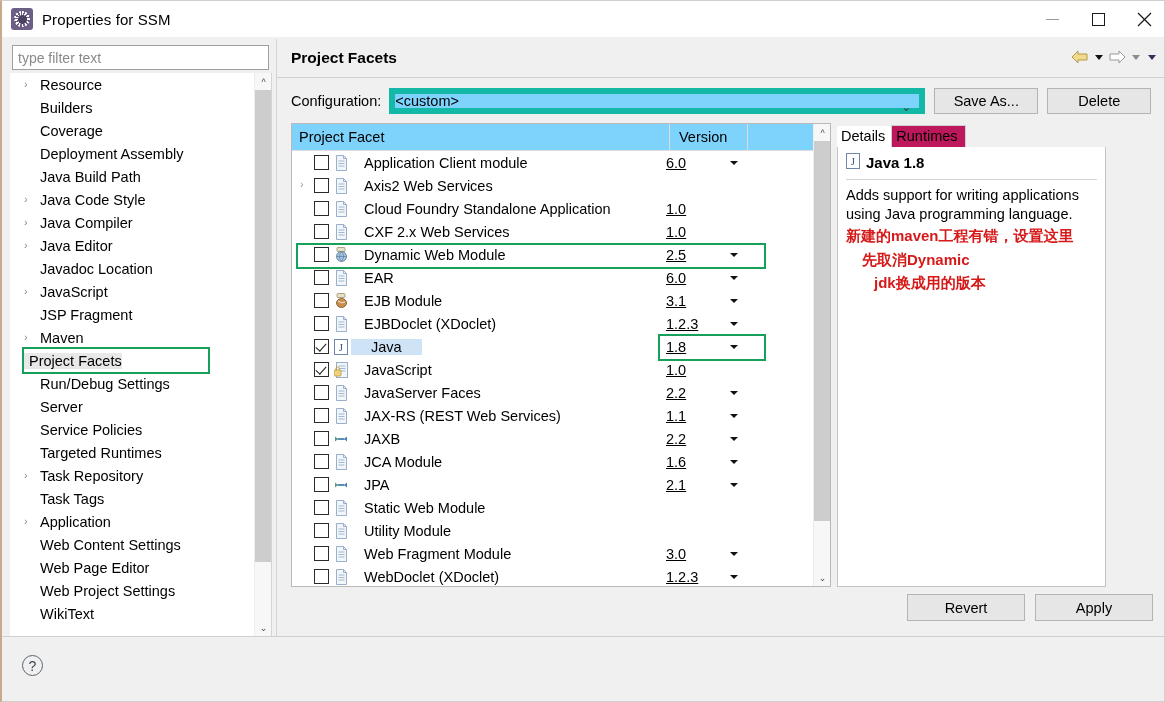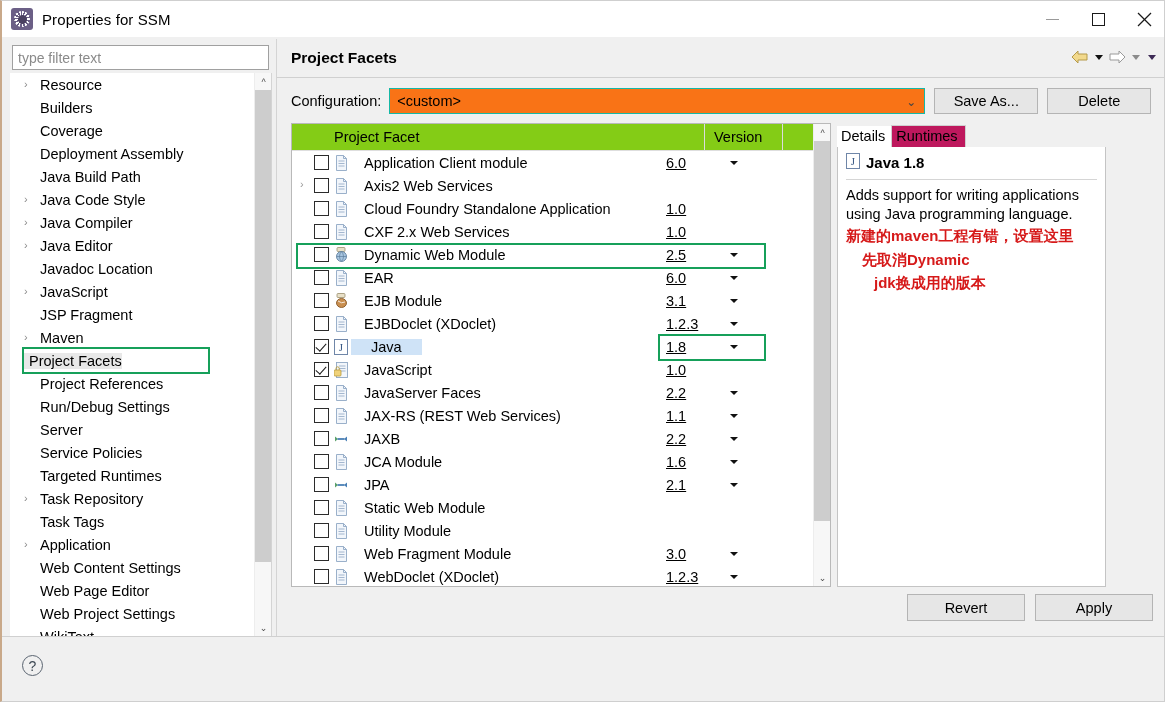--- a/index.html
+++ b/index.html
@@ -166,24 +166,23 @@
 
   
   .config-row {
     position: absolute; left: 0; top: 48px; width: 891px; height: 28px;
     display: flex; align-items: center;
   }
   .config-label { margin-left: 14px; font-size: 14.5px; }
   .config-combo {
     margin-left: 8px;
     width: 536px; height: 26px;
-    background: #f97316;
-    border: 1px solid #14b8a6;
+    background: #7dd3fc;
+    border: 6px solid #14b8a6;
     display: flex; align-items: center;
-    padding-left: 7px;
     font-size: 14.5px;
     position: relative;
   }
   .config-combo .cbarrow {
     position: absolute; right: 8px; top: 6px;
     font-size: 12px; color: #444;
   }
   .btn {
     background: #e6e6e6;
     border: 1px solid #b4b4b4;
@@ -199,24 +198,23 @@
   
   .facet-table {
     position: absolute; left: 14px; top: 84px;
     width: 540px; height: 464px;
     background: #ffffff;
     border: 1px solid #b9b9b9;
     overflow: hidden;
   }
   .ft-head {
     height: 27px; display: flex; align-items: center;
-    background: #84cc16;
+    background: #7dd3fc;
     border-bottom: 1px solid #dedede;
     position: relative;
-    padding-left: 35px;
   }
   .ft-head .col1 {
     width: 378px; padding-left: 7px; font-size: 14.5px;
     border-right: 1px solid #dcdcdc; height: 27px;
     display: flex; align-items: center;
   }
   .ft-head .col2 {
     width: 78px; padding-left: 9px; font-size: 14.5px;
     border-right: 1px solid #dcdcdc; height: 27px;
     display: flex; align-items: center;
@@ -422,24 +420,20 @@
           <span class="twisty"></span>
           <span class="tlabel">JSP Fragment</span>
         </div>
         <div class="tree-item">
           <span class="twisty">›</span>
           <span class="tlabel">Maven</span>
         </div>
         <div class="tree-item selected highlight-box">
           <span class="twisty"></span>
           <span class="tlabel">Project Facets</span>
-        </div>
-        <div class="tree-item">
-          <span class="twisty"></span>
-          <span class="tlabel">Project References</span>
         </div>
         <div class="tree-item">
           <span class="twisty"></span>
           <span class="tlabel">Run/Debug Settings</span>
         </div>
         <div class="tree-item">
           <span class="twisty"></span>
           <span class="tlabel">Server</span>
         </div>
         <div class="tree-item">

